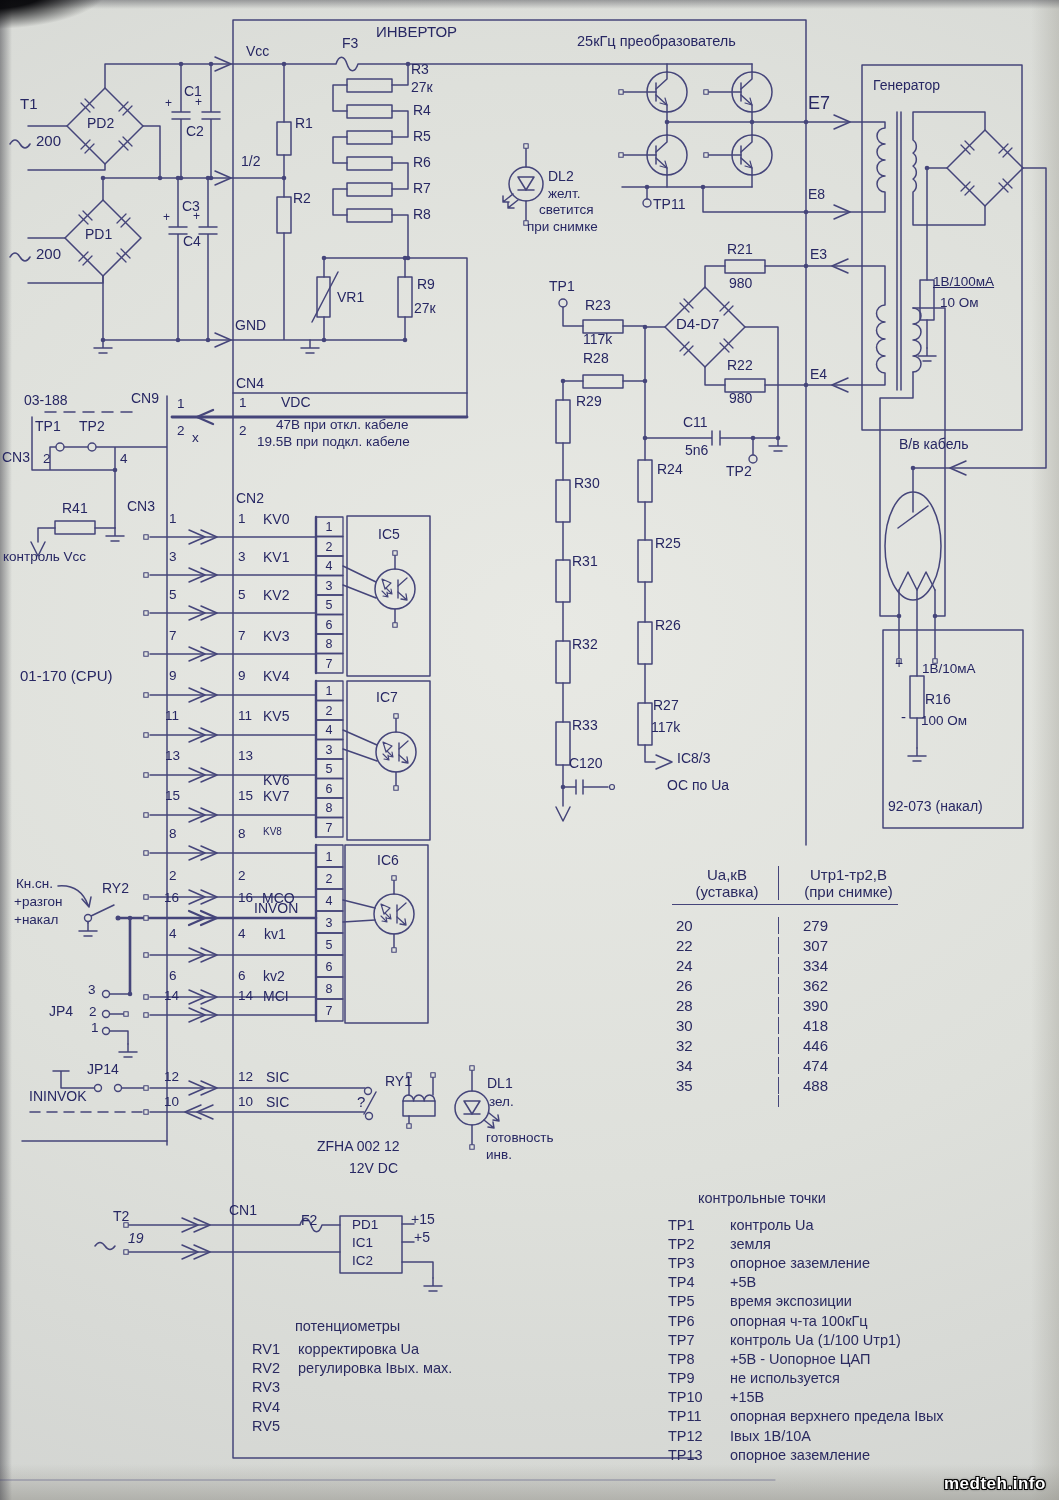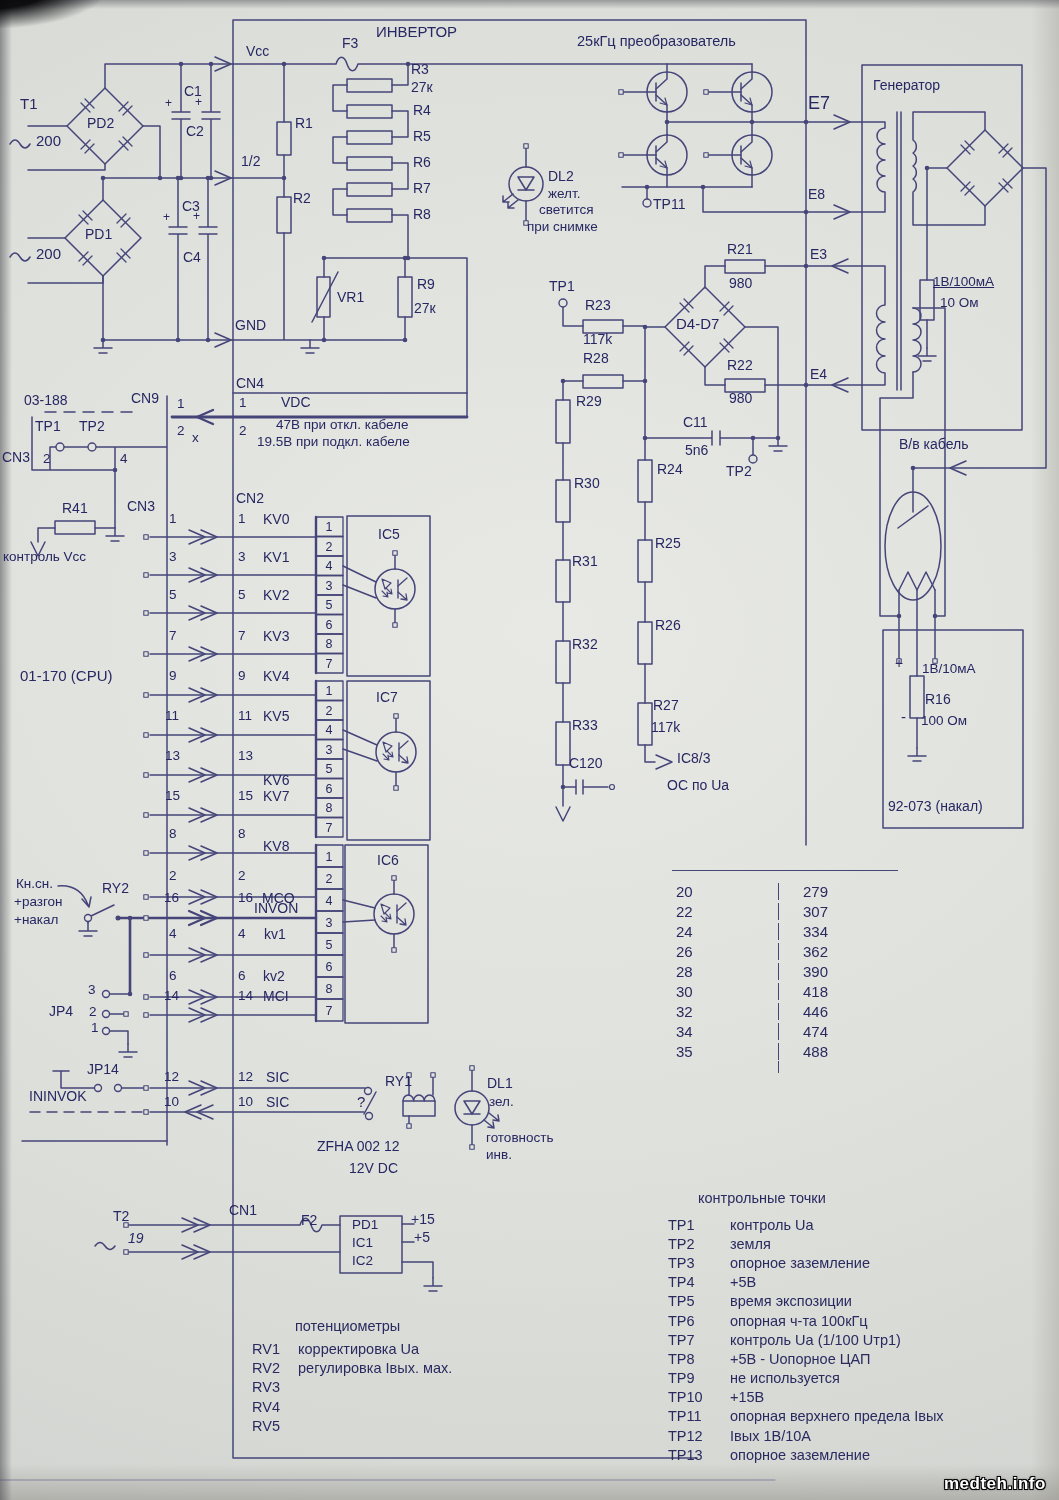--- a/index.html
+++ b/index.html
@@ -446,21 +446,21 @@
 
   <div id="labels">
       <span class="lbl" style="left: 20px; top: 96px; font-size: 15px;">T1</span>
       <span class="lbl" style="left: 36px; top: 133px; font-size: 15px;">200</span>
       <span class="lbl" style="left: 36px; top: 246px; font-size: 15px;">200</span>
       <span class="lbl" style="left: 87px; top: 116px; font-size: 14px;">PD2</span>
       <span class="lbl" style="left: 85px; top: 227px; font-size: 14px;">PD1</span>
       <span class="lbl" style="left: 184px; top: 84px; font-size: 14px;">C1</span>
       <span class="lbl" style="left: 186px; top: 124px; font-size: 14px;">C2</span>
       <span class="lbl" style="left: 182px; top: 199px; font-size: 14px;">C3</span>
-      <span class="lbl" style="left: 183px; top: 234px; font-size: 14px; margin-top: 16px;">C4</span>
+      <span class="lbl" style="left: 183px; top: 234px; font-size: 14px;">C4</span>
       <span class="lbl" style="left: 165px; top: 97px; font-size: 12px;">+</span>
       <span class="lbl" style="left: 195px; top: 96px; font-size: 12px;">+</span>
       <span class="lbl" style="left: 163px; top: 211px; font-size: 12px;">+</span>
       <span class="lbl" style="left: 193px; top: 210px; font-size: 12px;">+</span>
       <span class="lbl" style="left: 246px; top: 44px; font-size: 14px;">Vcc</span>
       <span class="lbl" style="left: 241px; top: 154px; font-size: 14px;">1/2</span>
       <span class="lbl" style="left: 235px; top: 318px; font-size: 14px;">GND</span>
       <span class="lbl" style="left: 376px; top: 24px; font-size: 15px;">ИНВЕРТОР</span>
       <span class="lbl" style="left: 342px; top: 36px; font-size: 14px;">F3</span>
       <span class="lbl" style="left: 411px; top: 62px; font-size: 14px;">R3</span>
@@ -565,21 +565,21 @@
       <span class="lbl" style="left: 238px; top: 1070px;">12</span>
       <span class="lbl" style="left: 238px; top: 1095px;">10</span>
       <span class="lbl" style="left: 263px; top: 512px; font-size: 14px;">KV0</span>
       <span class="lbl" style="left: 263px; top: 550px; font-size: 14px;">KV1</span>
       <span class="lbl" style="left: 263px; top: 588px; font-size: 14px;">KV2</span>
       <span class="lbl" style="left: 263px; top: 629px; font-size: 14px;">KV3</span>
       <span class="lbl" style="left: 263px; top: 669px; font-size: 14px;">KV4</span>
       <span class="lbl" style="left: 263px; top: 709px; font-size: 14px;">KV5</span>
       <span class="lbl" style="left: 263px; top: 749px; font-size: 14px; margin-top: 24px;">KV6</span>
       <span class="lbl" style="left: 263px; top: 789px; font-size: 14px;">KV7</span>
-      <span class="lbl" style="left: 263px; top: 827px; font-size: 14px; margin-top: 12px;">KV8</span>
+      <span class="lbl" style="left: 263px; top: 827px; font-size: 10px;">KV8</span>
       <span class="lbl" style="left: 254px; top: 869px; font-size: 14px; margin-top: 32px;">INVON</span>
       <span class="lbl" style="left: 262px; top: 891px; font-size: 14px;">MCO</span>
       <span class="lbl" style="left: 264px; top: 927px; font-size: 14px;">kv1</span>
       <span class="lbl" style="left: 263px; top: 969px; font-size: 14px;">kv2</span>
       <span class="lbl" style="left: 263px; top: 989px; font-size: 14px;">MCI</span>
       <span class="lbl" style="left: 266px; top: 1070px; font-size: 14px;">SIC</span>
       <span class="lbl" style="left: 266px; top: 1095px; font-size: 14px;">SIC</span>
       <span class="lbl" style="left: 378px; top: 527px; font-size: 14px;">IC5</span>
       <span class="lbl" style="left: 376px; top: 690px; font-size: 14px;">IC7</span>
       <span class="lbl" style="left: 377px; top: 853px; font-size: 14px;">IC6</span>
@@ -615,20 +615,30 @@
       <span class="lbl" style="left: 940px; top: 296px;">10 Ом</span>
       <span class="lbl" style="left: 895px; top: 656px; font-size: 14px;">+</span>
       <span class="lbl" style="left: 922px; top: 662px;">1В/10мА</span>
       <span class="lbl" style="left: 925px; top: 692px; font-size: 14px;">R16</span>
       <span class="lbl" style="left: 901px; top: 709px; font-size: 15px;">-</span>
       <span class="lbl" style="left: 921px; top: 714px;">100 Ом</span>
       <span class="lbl" style="left: 888px; top: 799px; font-size: 14px;">92-073 (накал)</span>
     </div>
 
   <div class="ua-table">
+    <div class="ua-head">
+      <div class="h1">
+        <div>Ua,кВ</div>
+          <div>(уставка)</div>
+      </div>
+      <div class="h2">
+        <div>Uтр1-тр2,В</div>
+          <div>(при снимке)</div>
+      </div>
+    </div>
     <div class="ua-rule"></div>
     <div id="ua-body">
         <div class="ua-row">
           <span class="v1">20</span>
           <span class="v2">279</span>
         </div>
         <div class="ua-row">
           <span class="v1">22</span>
           <span class="v2">307</span>
         </div>

